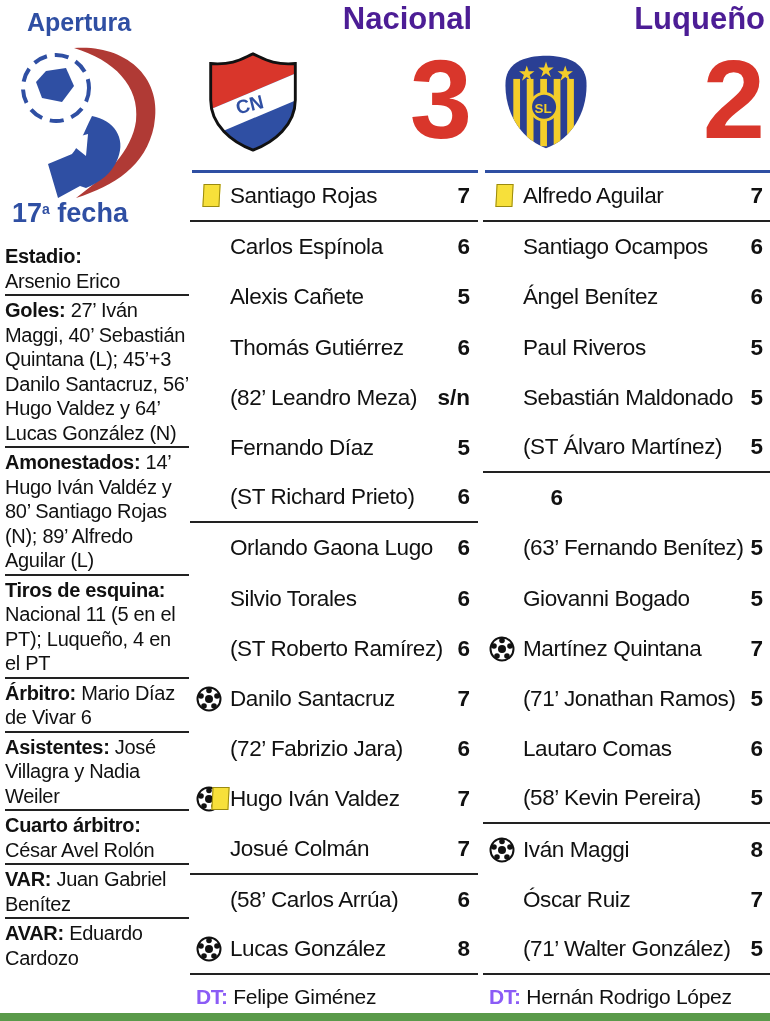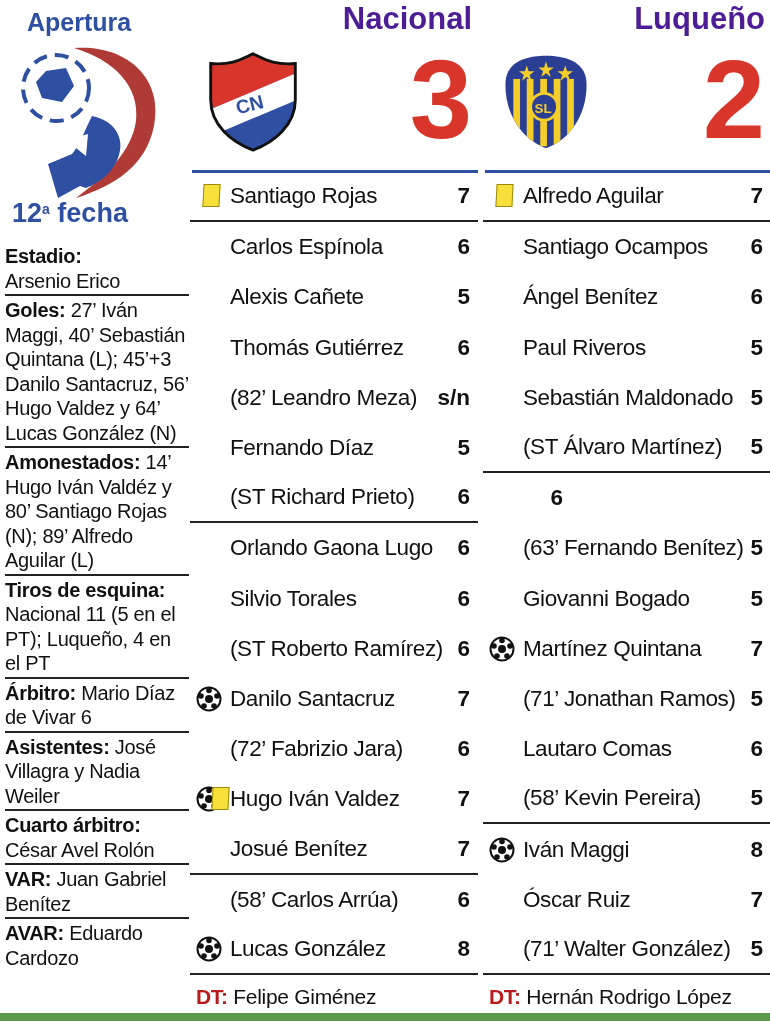--- a/index.html
+++ b/index.html
@@ -25,36 +25,36 @@
   .team-rule{position:absolute;left:2px;right:2px;top:170px;height:3px;background:#2f4fa3;}
   .players{position:absolute;left:0;top:172px;width:288px;}
   .row{position:relative;height:50.2px;display:flex;align-items:center;}
   .row.sep{border-bottom:2px solid #222;height:48.2px;}
   .row .icons{width:40px;height:30px;position:relative;flex:0 0 40px;}
   .row .pname{font-size:22.5px;letter-spacing:-0.4px;flex:1;white-space:nowrap;}
   .row .rating{font-size:22.5px;font-weight:bold;width:40px;text-align:right;padding-right:8px;}
   .ycard{position:absolute;top:3px;width:15px;height:21px;background:#f7e03a;border:1px solid #9a8a10;transform:skewX(-3deg);}
   .ball{position:absolute;top:2px;left:6px;width:26px;height:26px;}
   .coach{position:absolute;left:6px;top:985px;font-size:21px;white-space:nowrap;letter-spacing:-0.3px;}
-  .coach .dt{color:#b91c1c;font-weight:bold;}
+  .coach .dt{color:#8b5cf6;font-weight:bold;}
   #footer{position:absolute;left:0;top:1013px;width:770px;height:8px;background:#5a9a4a;}
 </style>
 </head>
 <body>
 
 <div id="left">
   <div id="apertura">Apertura</div>
   <svg id="logo" viewBox="0 0 150 170">
     <path d="M60 12 C 110 8, 150 40, 140 90 C 132 130, 100 150, 62 162 C 92 140, 118 115, 122 85 C 126 50, 100 24, 60 12 Z" fill="#b03a35"></path>
     <circle cx="42" cy="52" r="33" fill="none" stroke="#2f4fa3" stroke-width="4" stroke-dasharray="14 8"></circle>
     <polygon points="32,35 52,32 60,50 48,66 28,62 22,46" fill="#2f4fa3"></polygon>
     <path d="M78 80 C 100 84, 112 102, 104 122 C 98 138, 86 146, 72 152 L 66 150 L 44 162 L 34 128 L 58 118 C 66 108, 70 96, 78 80 Z" fill="#2f4fa3"></path>
     <path d="M52 104 L 74 98 L 72 120 Z" fill="#fff"></path>
   </svg>
-  <div id="fecha"><span>12</span><sup>a</sup> <span>fecha</span></div>
+  <div id="fecha"><span>17</span><sup>a</sup> <span>fecha</span></div>
 
   <div id="info" class="cond">
     <div class="info-block"><span class="info-label">Estadio:</span><br><span> Arsenio Erico</span></div>
     <div class="info-block"><span class="info-label">Goles:</span><span> 27’ Iván Maggi, 40’ Sebastián Quintana (L); 45’+3 Danilo Santacruz, 56’ Hugo Valdez y 64’ Lucas González (N)</span></div>
     <div class="info-block"><span class="info-label">Amonestados:</span><span> 14’ Hugo Iván Valdéz y 80’ Santiago Rojas (N); 89’ Alfredo Aguilar (L)</span></div>
     <div class="info-block"><span class="info-label">Tiros de esquina:</span><br><span> Nacional 11 (5 en el PT); Luqueño, 4 en el PT</span></div>
     <div class="info-block"><span class="info-label">Árbitro:</span><span> Mario Díaz de Vivar 6</span></div>
     <div class="info-block"><span class="info-label">Asistentes:</span><span> José Villagra y Nadia Weiler</span></div>
     <div class="info-block"><span class="info-label">Cuarto árbitro:</span><br><span> César Avel Rolón</span></div>
     <div class="info-block"><span class="info-label">VAR:</span><span> Juan Gabriel Benítez</span></div>
@@ -164,21 +164,21 @@
               <circle cx="8" cy="20" r="2.8" fill="#111"></circle>
               <circle cx="5" cy="10" r="2.8" fill="#111"></circle>
             </svg></span>
           <span class="ycard" style="left: 22px;"></span>
         </div>
         <span class="pname">Hugo Iván Valdez</span>
         <span class="rating">7</span>
       </div>
       <div class="row sep">
         <div class="icons"></div>
-        <span class="pname">Josué Benítez</span>
+        <span class="pname">Josué Colmán</span>
         <span class="rating">7</span>
       </div>
       <div class="row">
         <div class="icons"></div>
         <span class="pname">(58’ Carlos Arrúa)</span>
         <span class="rating">6</span>
       </div>
       <div class="row sep">
         <div class="icons">
           <span class="ball" style="left: 6px;"><svg viewBox="0 0 26 26" width="26" height="26">

